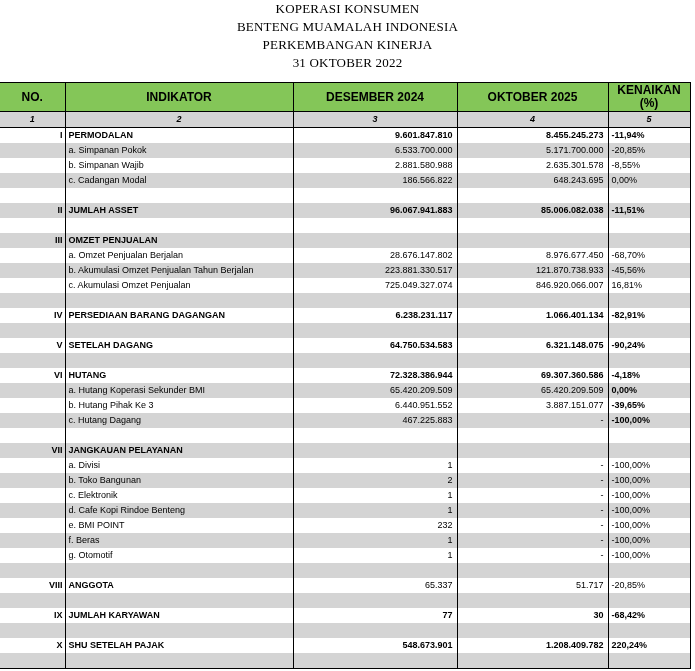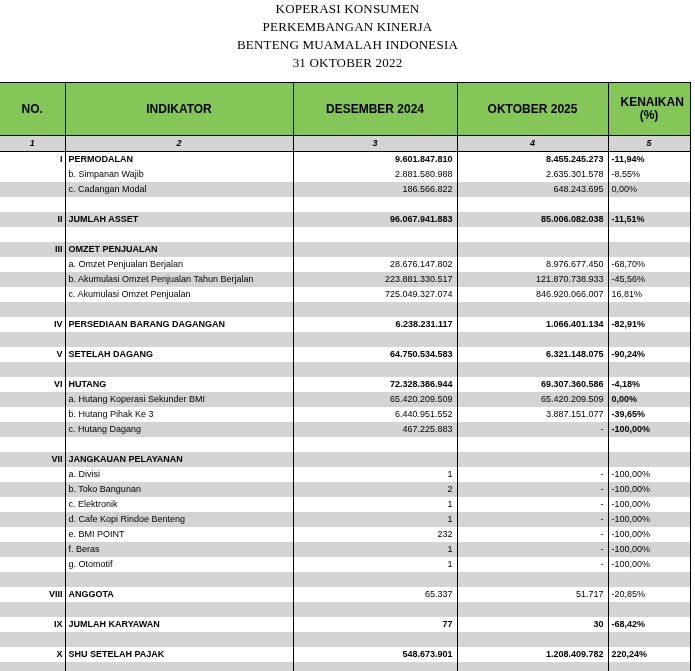--- a/index.html
+++ b/index.html
@@ -1,40 +1,40 @@
 <!DOCTYPE html>
 <html><head>
 <meta charset="utf-8">
 <style>
   html, body { margin: 0; padding: 0; background: #ffffff; }
   body { width: 695px; height: 671px; position: relative; overflow: hidden; font-family: "Liberation Sans", sans-serif; color: #000; }
   .titles { position: absolute; left: 0; top: 0; width: 695px; text-align: center; font-family: "Liberation Serif", serif; font-weight: normal; font-size: 13px; line-height: 18px; padding-top: 0px; letter-spacing: 0.2px; }
   .titles div { height: 18px; }
   table { position: absolute; left: 0; top: 82px; border-collapse: collapse; table-layout: fixed; width: 690px; }
   col.c1 { width: 65px; } col.c2 { width: 228px; } col.c3 { width: 164px; } col.c4 { width: 151px; } col.c5 { width: 82px; }
-  th { background: #84c658; font-weight: bold; font-size: 12px; height: 28px; padding: 12px; border-left: 1px solid #000; border-right: 1px solid #000; border-top: 1px solid #000; line-height: 13px; }
+  th { background: #84c658; font-weight: bold; font-size: 12px; height: 28px; padding: 0; border-left: 1px solid #000; border-right: 1px solid #000; border-top: 1px solid #000; line-height: 13px; }
   th:first-child { border-left: none; }
   tr.numrow td { background: #d4d4d4; font-weight: bold; font-style: italic; font-size: 9px; text-align: center; height: 14px; border-top: 1px solid #000; border-bottom: 1px solid #000; }
   td { font-size: 9px; height: 15px; padding: 0 3px; border-left: 1px solid #000; border-right: 1px solid #000; white-space: nowrap; overflow: hidden; line-height: 15px; }
   td:first-child { border-left: none; text-align: right; font-weight: bold; padding-right: 2px; }
   tr.g td { background: #d4d4d4; }
   tr.w td { background: #ffffff; }
   td.num { text-align: right; padding-right: 4px; }
   td.pct { text-align: left; padding-right: 2px; }
   tr.bold td { font-weight: bold; }
   td.b { font-weight: bold; }
   tr.last td { border-bottom: 1px solid #000; }
 </style>
 </head>
 <body>
 
 <div class="titles">
   <div>KOPERASI KONSUMEN</div>
+  <div>BENTENG MUAMALAH INDONESIA</div>
   <div>PERKEMBANGAN KINERJA</div>
-  <div>BENTENG MUAMALAH INDONESIA</div>
   <div>31 OKTOBER 2022</div>
 </div>
 
 <table>
   <colgroup>
       <col class="c1">
       <col class="c2">
       <col class="c3">
       <col class="c4">
       <col class="c5">
@@ -56,20 +56,27 @@
       <td style="text-align:center;">4</td>
       <td style="text-align:center;">5</td>
     </tr>
   <tr class="w bold">
         <td>I</td>
         <td>PERMODALAN</td>
         <td class="num">9.601.847.810</td>
         <td class="num">8.455.245.273</td>
         <td class="pct">-11,94%</td>
       </tr>
+      <tr class="g">
+        <td></td>
+        <td>a. Simpanan Pokok</td>
+        <td class="num">6.533.700.000</td>
+        <td class="num">5.171.700.000</td>
+        <td class="pct">-20,85%</td>
+      </tr>
       <tr class="w">
         <td></td>
         <td>b. Simpanan Wajib</td>
         <td class="num">2.881.580.988</td>
         <td class="num">2.635.301.578</td>
         <td class="pct">-8,55%</td>
       </tr>
       <tr class="g">
         <td></td>
         <td>c. Cadangan Modal</td>

